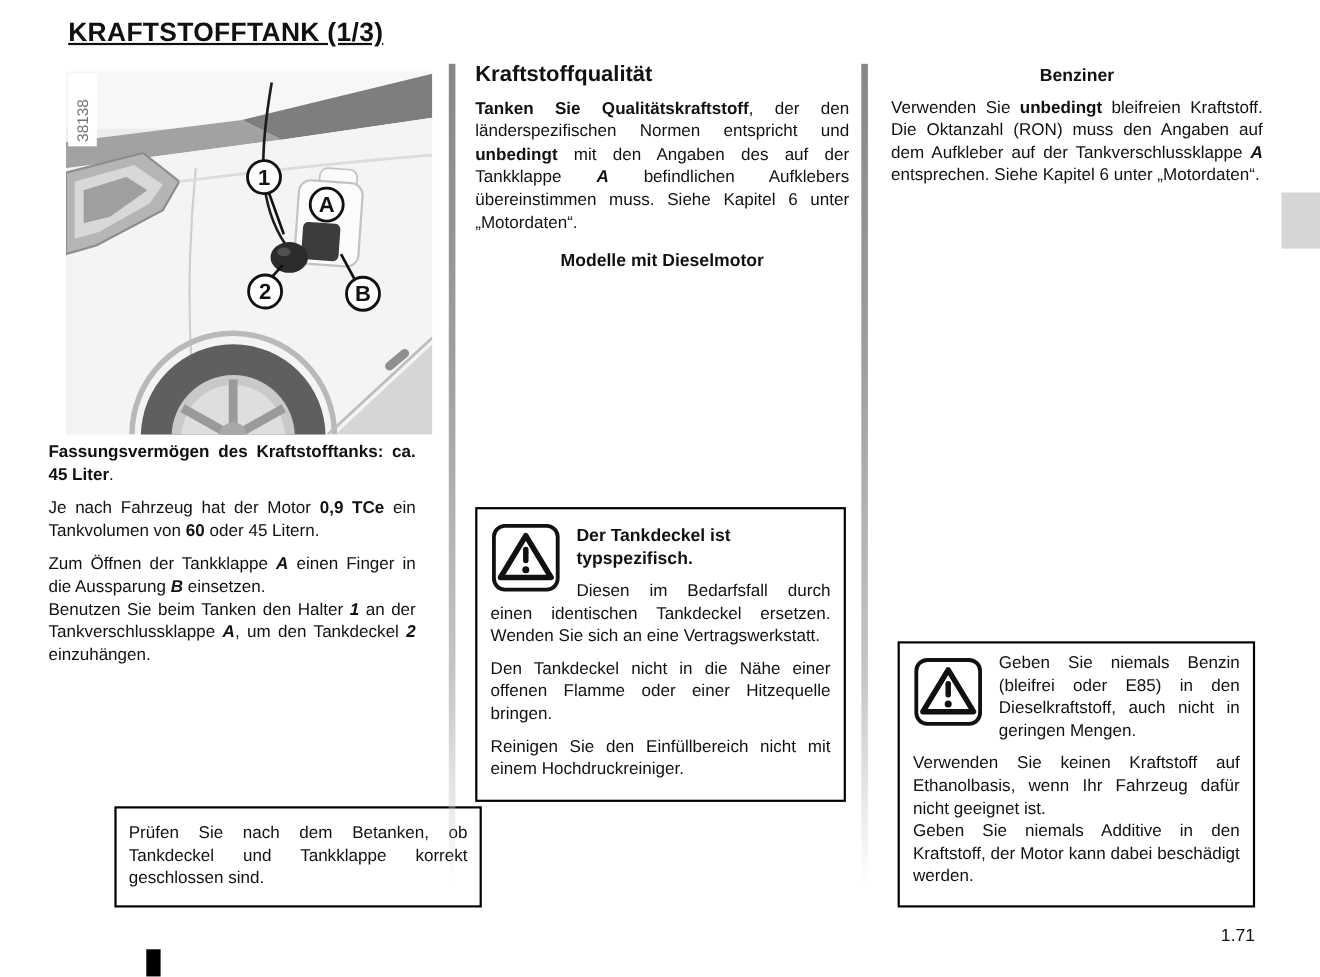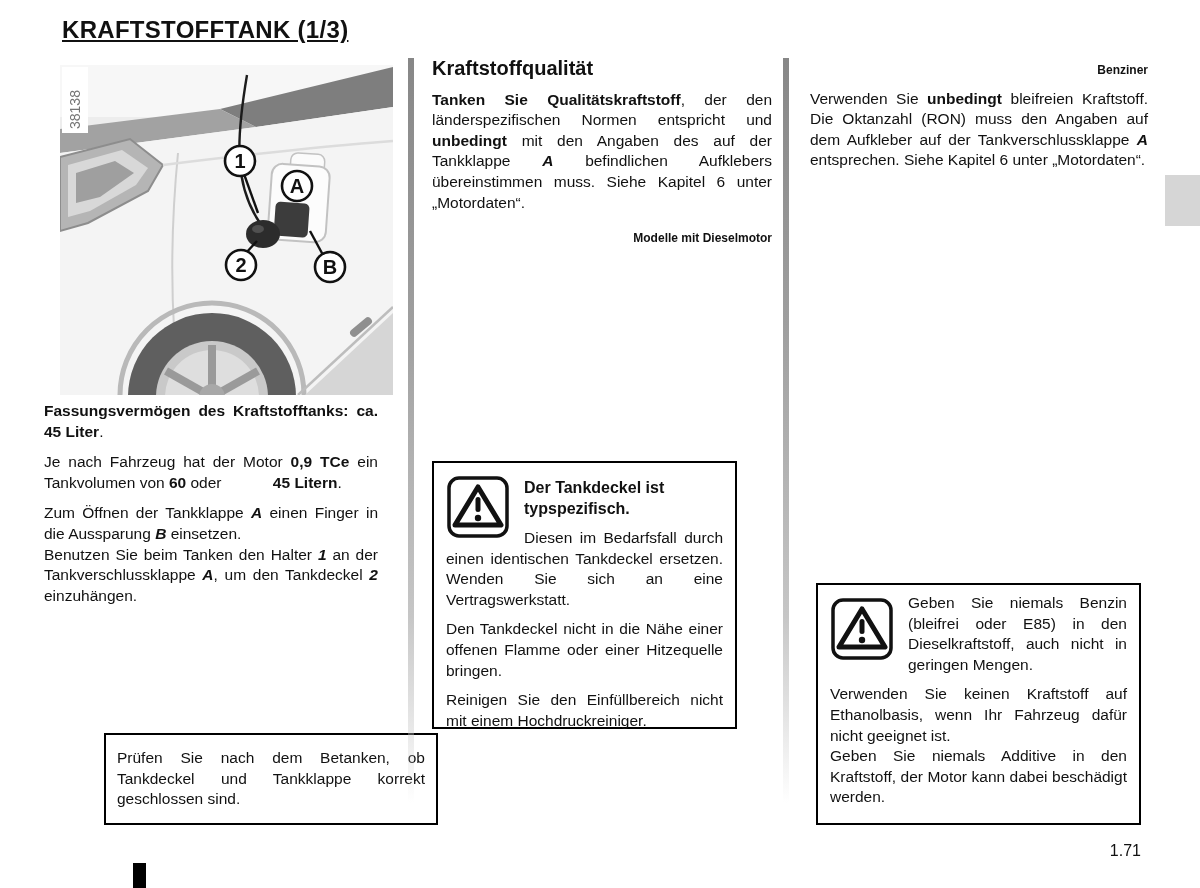--- a/index.html
+++ b/index.html
@@ -30,21 +30,21 @@
 
   .col-text { position: absolute; font-size: 15.5px; line-height: 20.6px; text-align: justify; }
   .col-text p { margin-bottom: 10px; }
   .col-text p.tight { margin-bottom: 0; }
 
   #left-text  { left: 44px;  top: 401px; width: 334px; }
   #mid-col    { left: 432px; top: 58px;  width: 340px; }
   #right-col  { left: 810px; top: 60px;  width: 338px; }
 
   .h-main { font-size: 20px; font-weight: 700; margin-bottom: 11px; text-align: left; }
-  .h-sub  { font-size: 12px; font-weight: 700; margin: 15px 0 8px; text-align: right; }
+  .h-sub  { font-size: 16px; font-weight: 700; margin: 15px 0 8px; text-align: center; }
 
   .plain-box {
     position: absolute;
     left: 60px; top: 733px;
     width: 334px;
     border: 2px solid #000;
     padding: 13px 11px;
     font-size: 15.5px;
     line-height: 20.6px;
     text-align: justify;
@@ -52,21 +52,21 @@
   }
   .warn-box {
     position: absolute;
     border: 2px solid #000;
     padding: 8px 12px 10px;
     font-size: 15.5px;
     line-height: 20.6px;
     text-align: justify;
     background: #fff;
   }
-  #warn-box-1 { left: 432px; top: 461px; width: 305px; height: 268px; }
+  #warn-box-1 { left: 432px; top: 461px; width: 337px; height: 268px; }
   #warn-box-2 { left: 816px; top: 583px; width: 325px; height: 242px; }
   .warn-box p { margin-bottom: 9px; }
   .warn-box p.tight { margin-bottom: 0; }
   .warn-lead { font-size: 16px; font-weight: 700; line-height: 21px; margin: 6px 0 9px; text-align: left; }
   .warn-icon {
     float: left;
     width: 64px; height: 64px;
     margin: 4px 14px 2px 0;
   }
   .divider {
@@ -174,21 +174,21 @@
         <text x="270" y="209" text-anchor="middle" font-size="20" font-weight="700" fill="#111">B</text>
       </g>
 
       <rect x="2" y="2" width="26" height="66" fill="#ffffff"></rect>
       <text transform="translate(20 64) rotate(-90)" font-size="14" fill="#757575">38138</text>
     </svg>
   </div>
 
   <div id="left-text" class="col-text">
     <p><span style="font-weight: 700;">Fassungsvermögen des Kraftstofftanks: ca. 45 Liter</span><span>.</span></p>
-    <p><span>Je nach Fahrzeug hat der Motor </span><span style="font-weight: 700;">0,9 TCe</span><span> ein Tankvolumen von </span><span style="font-weight: 700;">60</span><span> oder </span><span style="font-weight: 700; margin-left: 47px;">45 Litern</span><span>.</span></p>
+    <p><span>Je nach Fahrzeug hat der Motor </span><span style="font-weight: 700;">0,9 TCe</span><span> ein Tankvolumen von </span><span style="font-weight: 700;">60</span><span> oder </span><span style="font-weight: 400;">45 Litern</span><span>.</span></p>
     <p class="tight"><span>Zum Öffnen der Tankklappe </span><span style="font-weight: 700; font-style: italic;">A</span><span> einen Finger in die Aussparung </span><span style="font-weight: 700; font-style: italic;">B</span><span> einsetzen.</span></p>
     <p><span>Benutzen Sie beim Tanken den Halter </span><span style="font-weight: 700; font-style: italic;">1</span><span> an der Tankverschlussklappe </span><span style="font-weight: 700; font-style: italic;">A</span><span>, um den Tankdeckel </span><span style="font-weight: 700; font-style: italic;">2</span><span> einzuhängen.</span></p>
   </div>
 
   <div class="plain-box">
     <p class="tight"><span>Prüfen Sie nach dem Betanken, ob Tankdeckel und Tankklappe korrekt geschlossen sind.</span></p>
   </div>
 
   <div id="divider-1" class="divider"></div>
   <div id="divider-2" class="divider"></div>

